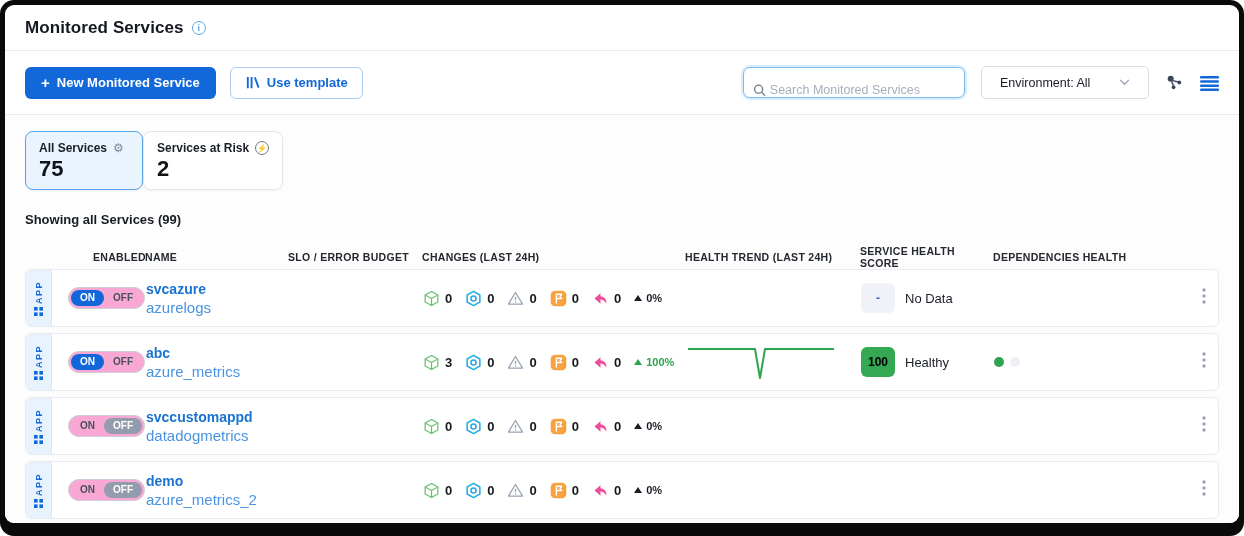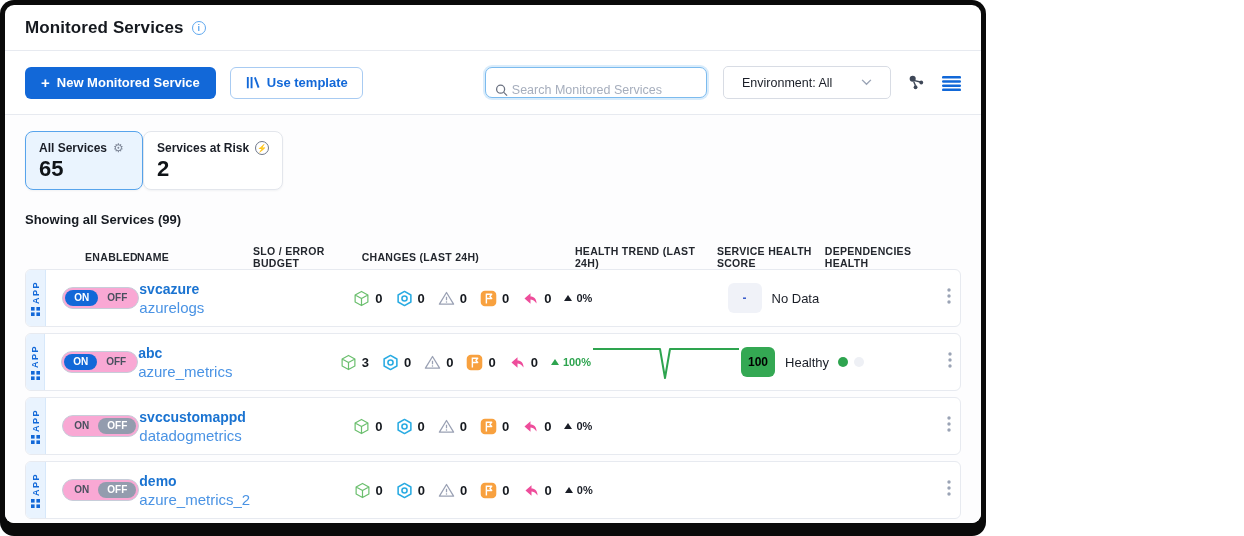--- a/index.html
+++ b/index.html
@@ -3,21 +3,21 @@
 <meta charset="utf-8">
 <style>
   * { box-sizing: border-box; margin: 0; padding: 0; }
   body {
     font-family: "Liberation Sans", sans-serif;
     background: #fff;
     width: 1244px; height: 536px;
     overflow: hidden;
   }
   .frame {
-    width: 986px; height: 536px;
+    width: 1244px; height: 536px;
     background: #0a0a0a;
     border-radius: 14px;
     padding: 5px 5px 13px 5px;
   }
   .app {
     background: #fff;
     width: 100%; height: 100%;
     border-radius: 9px;
     overflow: hidden;
     display: flex; flex-direction: column;
@@ -232,21 +232,21 @@
   </div>
 
   <div class="body-area">
 
     <div class="summary-cards">
       <div class="card selected">
         <div class="card-top">
           <span class="card-label">All Services</span>
           <span class="card-icon">⚙</span>
         </div>
-        <div class="card-count">65</div>
+        <div class="card-count">75</div>
       </div>
       <div class="card">
         <div class="card-top">
           <span class="card-label">Services at Risk</span>
           <span class="bolt-circle">⚡</span>
         </div>
         <div class="card-count">2</div>
       </div>
     </div>
 

